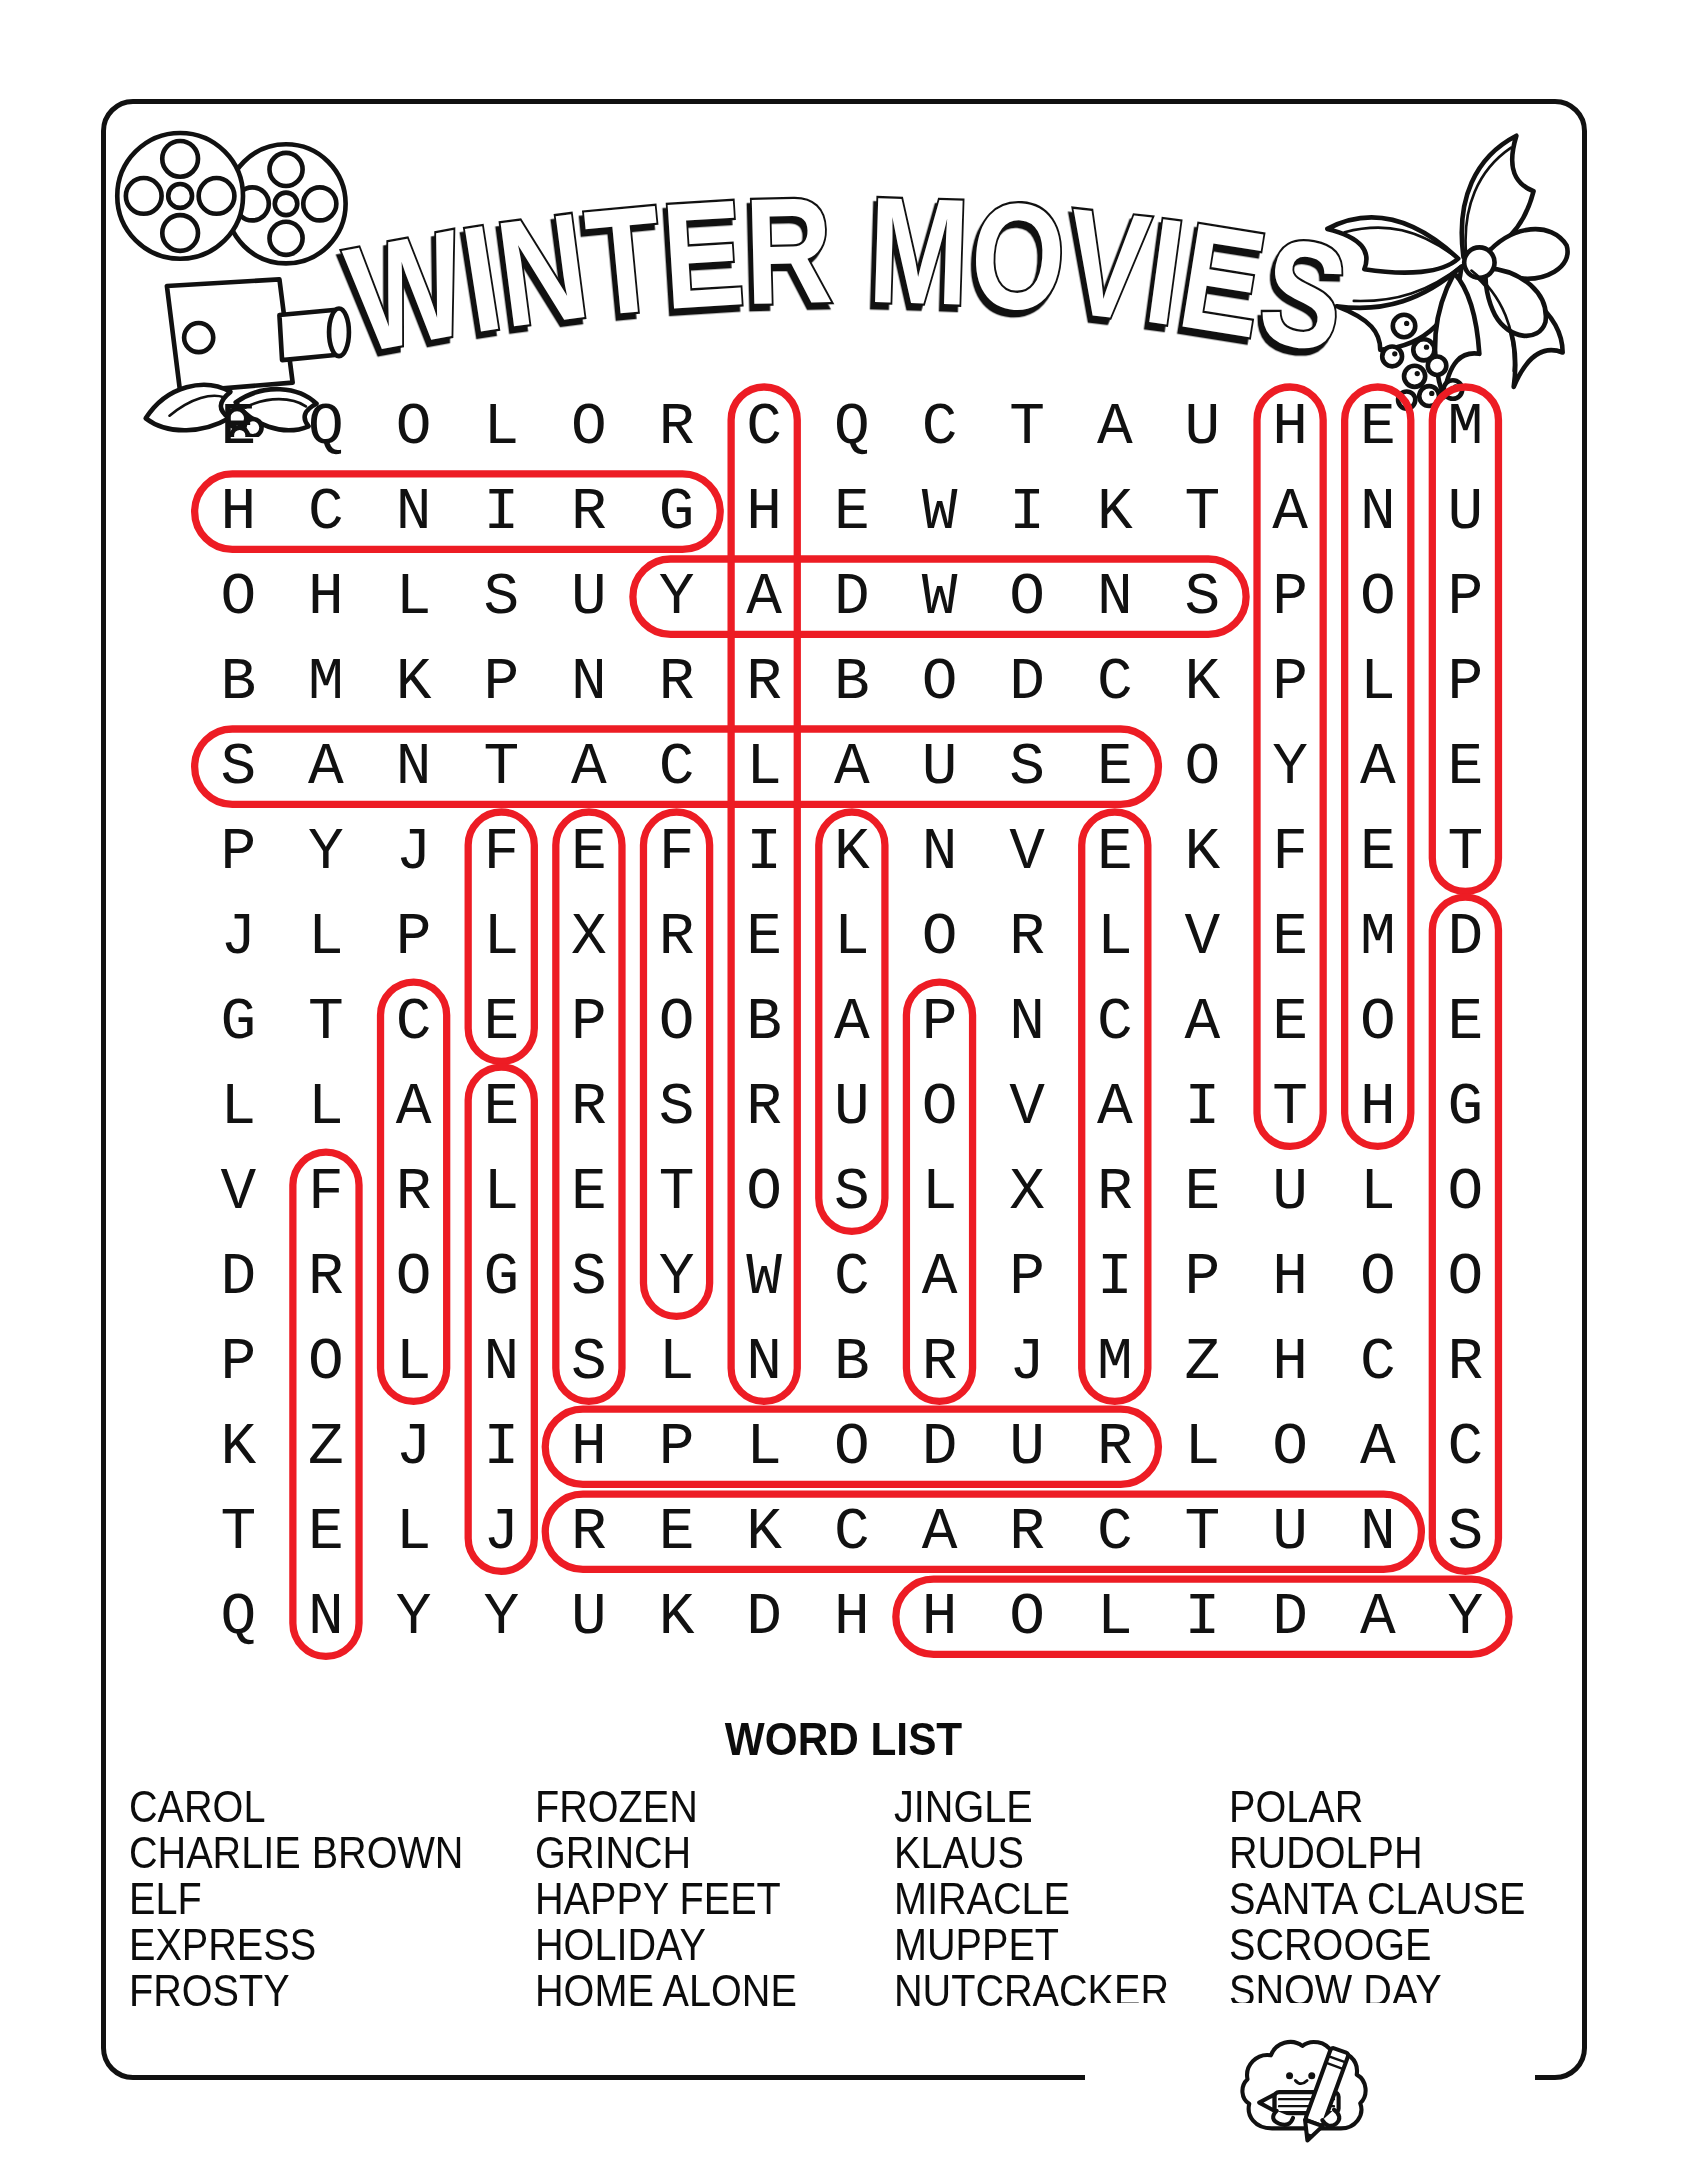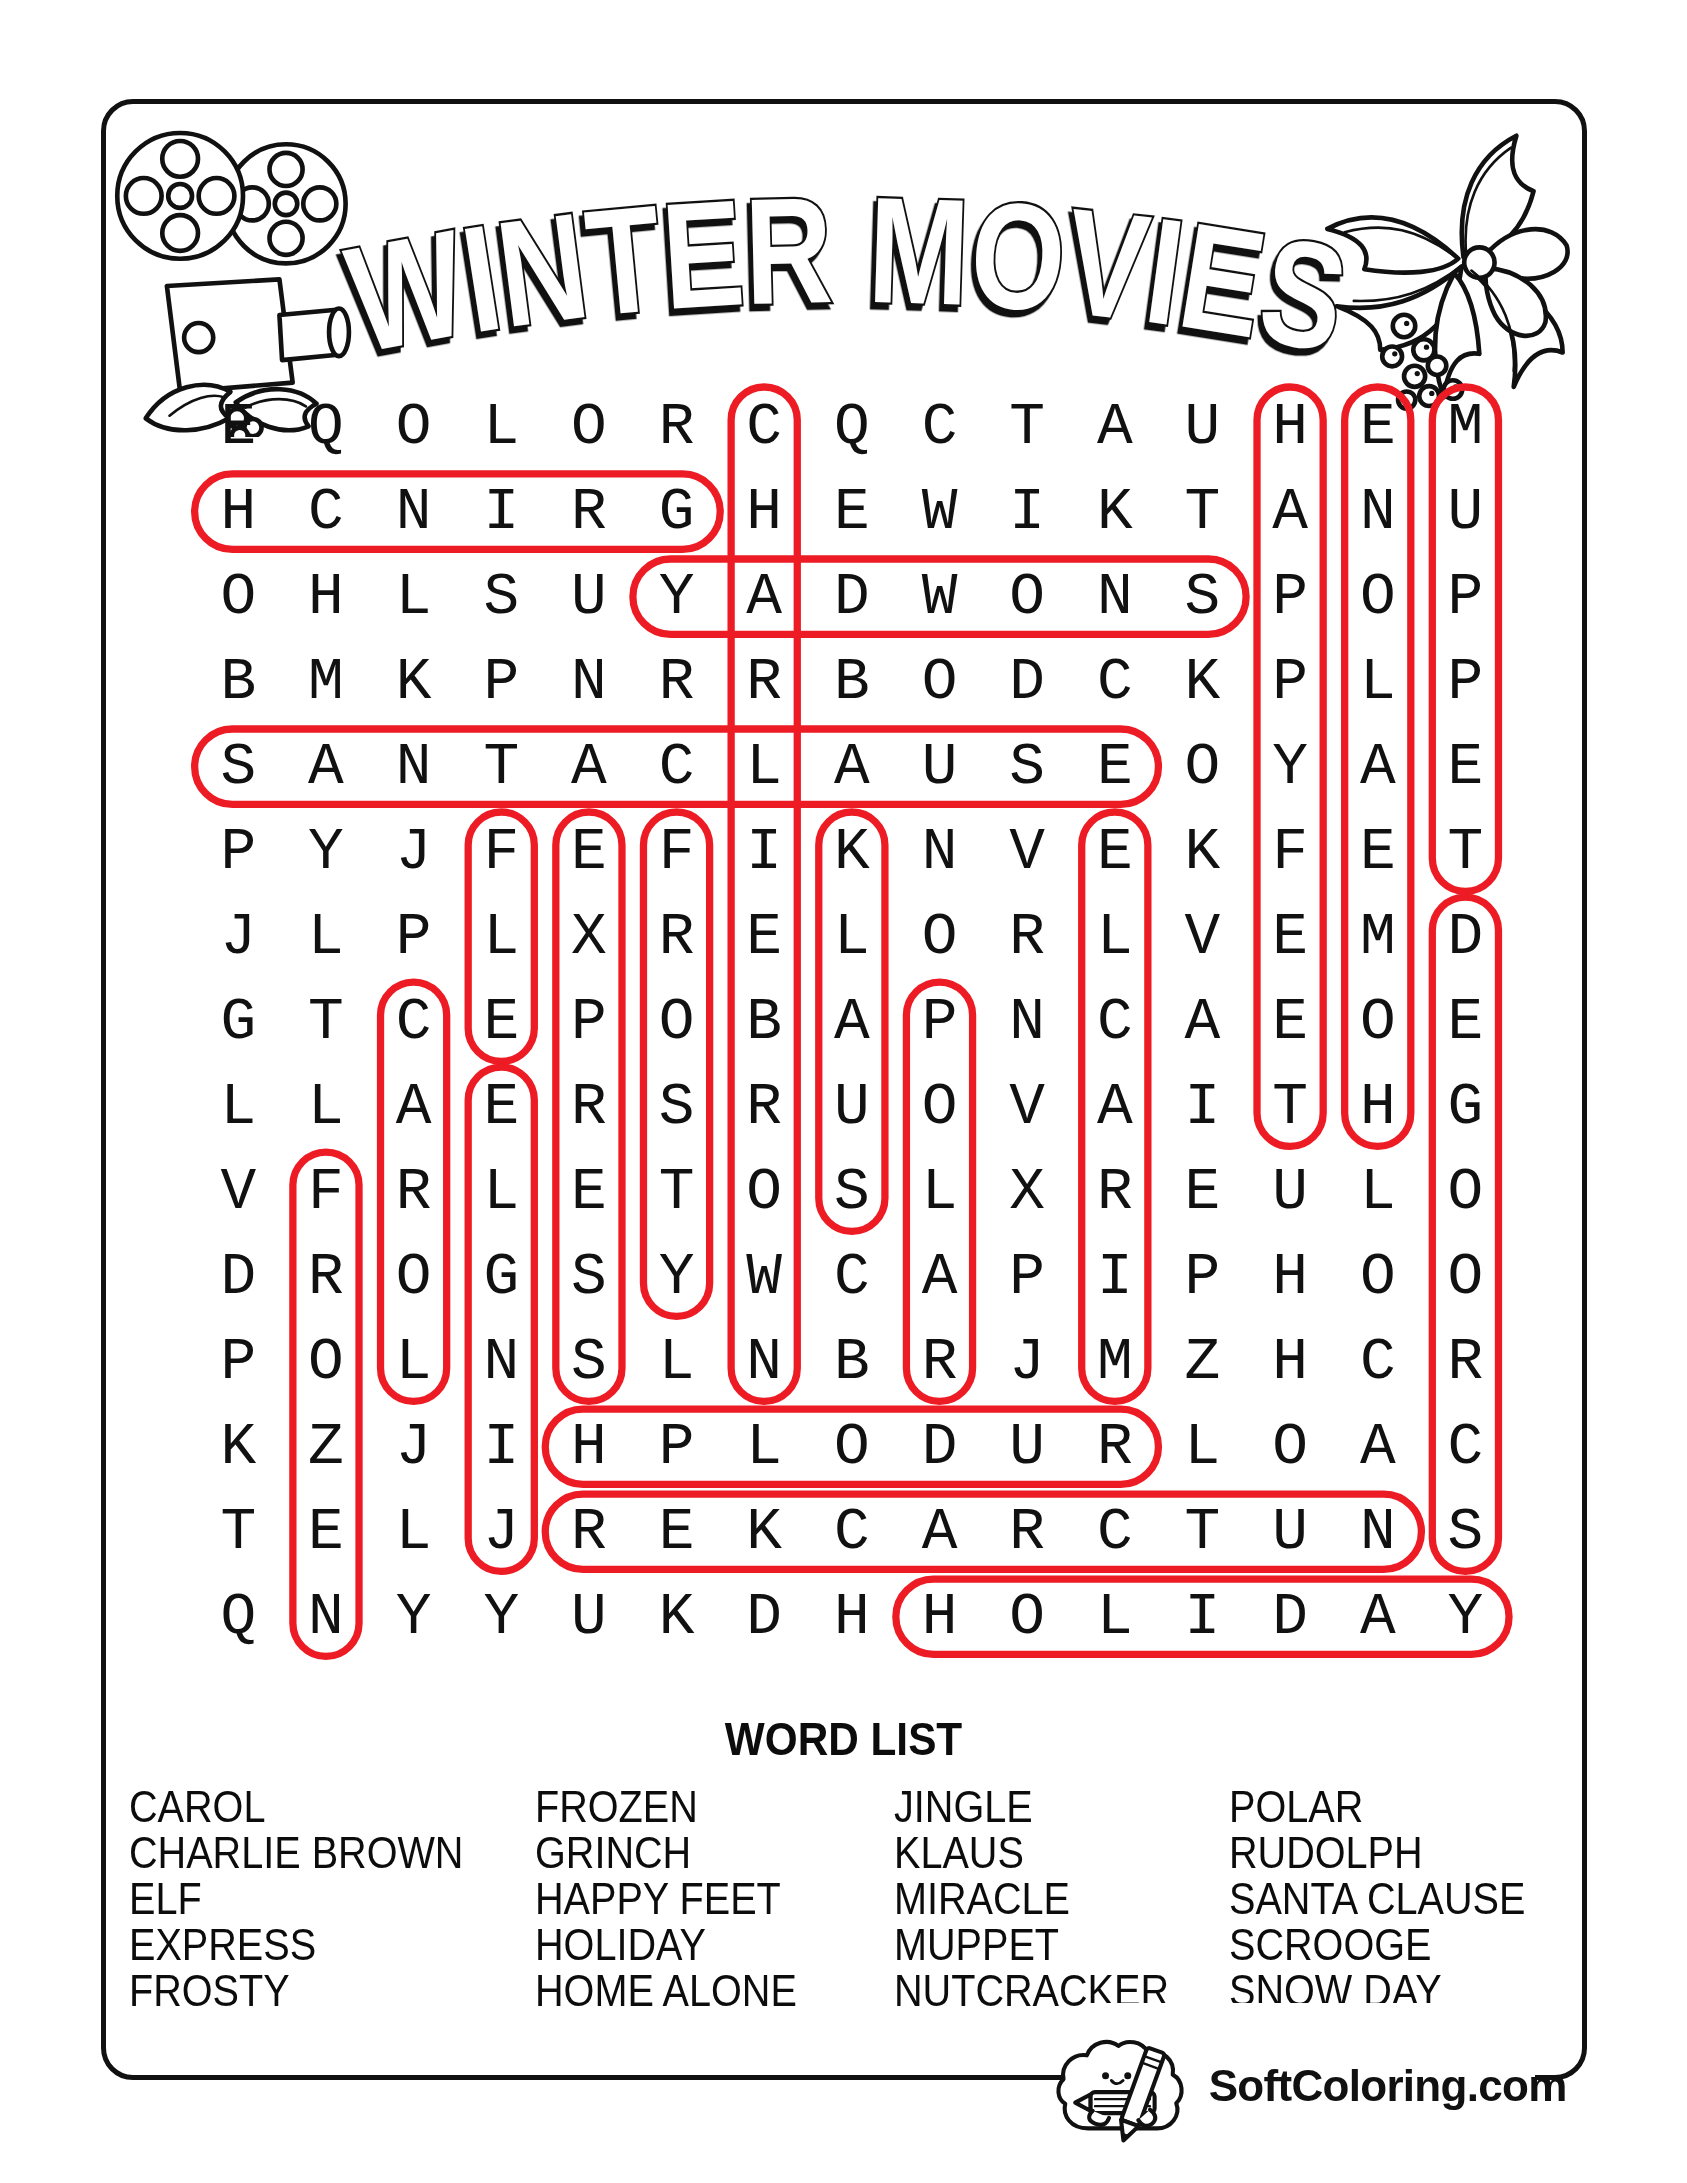--- a/index.html
+++ b/index.html
@@ -426,15 +426,14 @@
         <path d="M134,174 L150,206 L166,174 Z"></path>
       </g>
       <path d="M144,194 L150,206 L156,194 Z" class="ink-fill"></path>
       <path class="lineart-thin" d="M134,58 h32 M134,70 h32"></path>
     </g>
     <g class="lineart" stroke-width="5">
       <path d="M68,150 q-14,14 4,22 q18,7 24,-10"></path>
       <path d="M166,148 q16,12 4,24 q-14,10 -24,-6"></path>
     </g>
   </svg>
-  <span class="site">SoftColoring.com</span>
 </div>
 
 
 </body></html>

